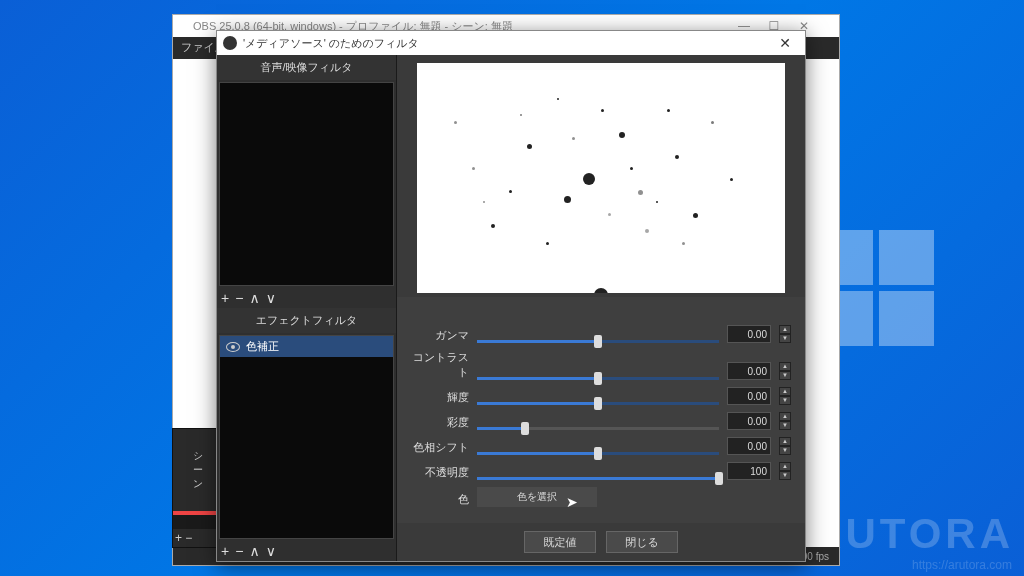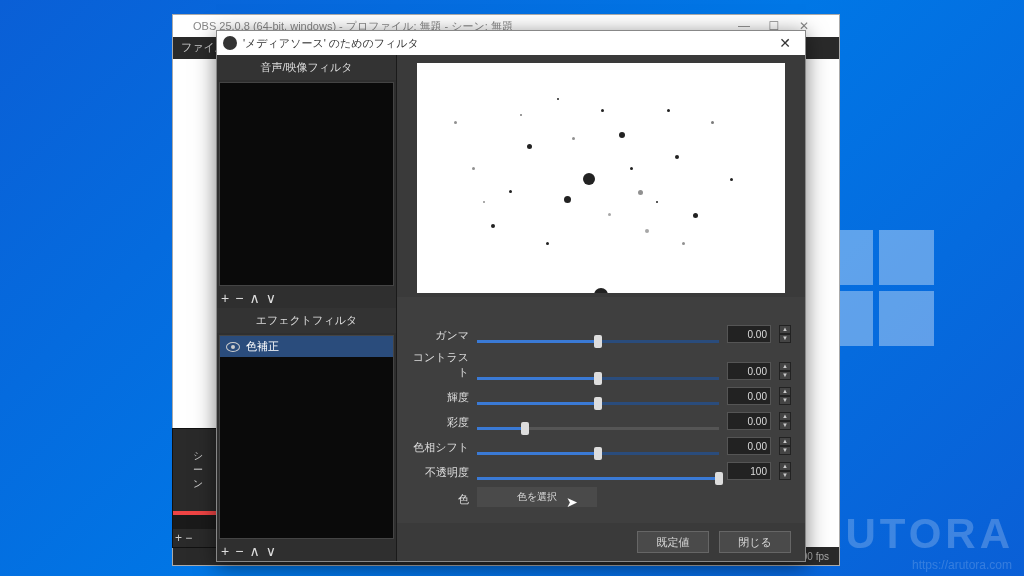--- a/index.html
+++ b/index.html
@@ -52,21 +52,21 @@
 .slider-track { flex: 1; height: 3px; background: #2a4c7c; position: relative; cursor: pointer; }
 .slider-track.dark { background: #555; }
 .slider-fill { position: absolute; left: 0; top: 0; height: 100%; background: #3a7ad6; }
 .slider-thumb { position: absolute; top: -5px; width: 8px; height: 13px; background: #ddd; border-radius: 2px; transform: translateX(-50%); }
 .num-input { width: 44px; height: 18px; background: #222; border: 1px solid #555; color: #ddd; font-size: 10px; text-align: right; padding: 0 3px; }
 .spinner { width: 12px; display: flex; flex-direction: column; }
 .spinner div { height: 9px; background: #444; border: 1px solid #222; font-size: 6px; color: #ccc; text-align: center; line-height: 7px; cursor: pointer; }
 .color-btn { flex: 1; height: 20px; background: #fff; color: #000; font-size: 10px; text-align: center; line-height: 20px; cursor: pointer; }
 .select-btn { width: 120px; height: 20px; background: #4a4a4a; color: #ddd; font-size: 10px; text-align: center; line-height: 20px; cursor: pointer; }
 
-.fd-footer { padding: 8px 14px; display: flex; justify-content: flex-end; gap: 10px; background: #3a3a3a; }
+.fd-footer { padding: 8px 14px; display: flex; justify-content: center; gap: 10px; background: #3a3a3a; }
 .fd-btn { width: 72px; height: 22px; background: #4a4a4a; border: 1px solid #666; color: #ddd; font-size: 11px; cursor: pointer; }
 
 .cursor { position: absolute; left: 566px; top: 494px; font-size: 14px; color: #fff; pointer-events: none; }
 .rec-dot { width: 6px; height: 6px; background: #888; border-radius: 50%; display: inline-block; margin-right: 2px; }
 </style>
 </head>
 <body>
 
 <div class="win-logo">
     <div></div>

